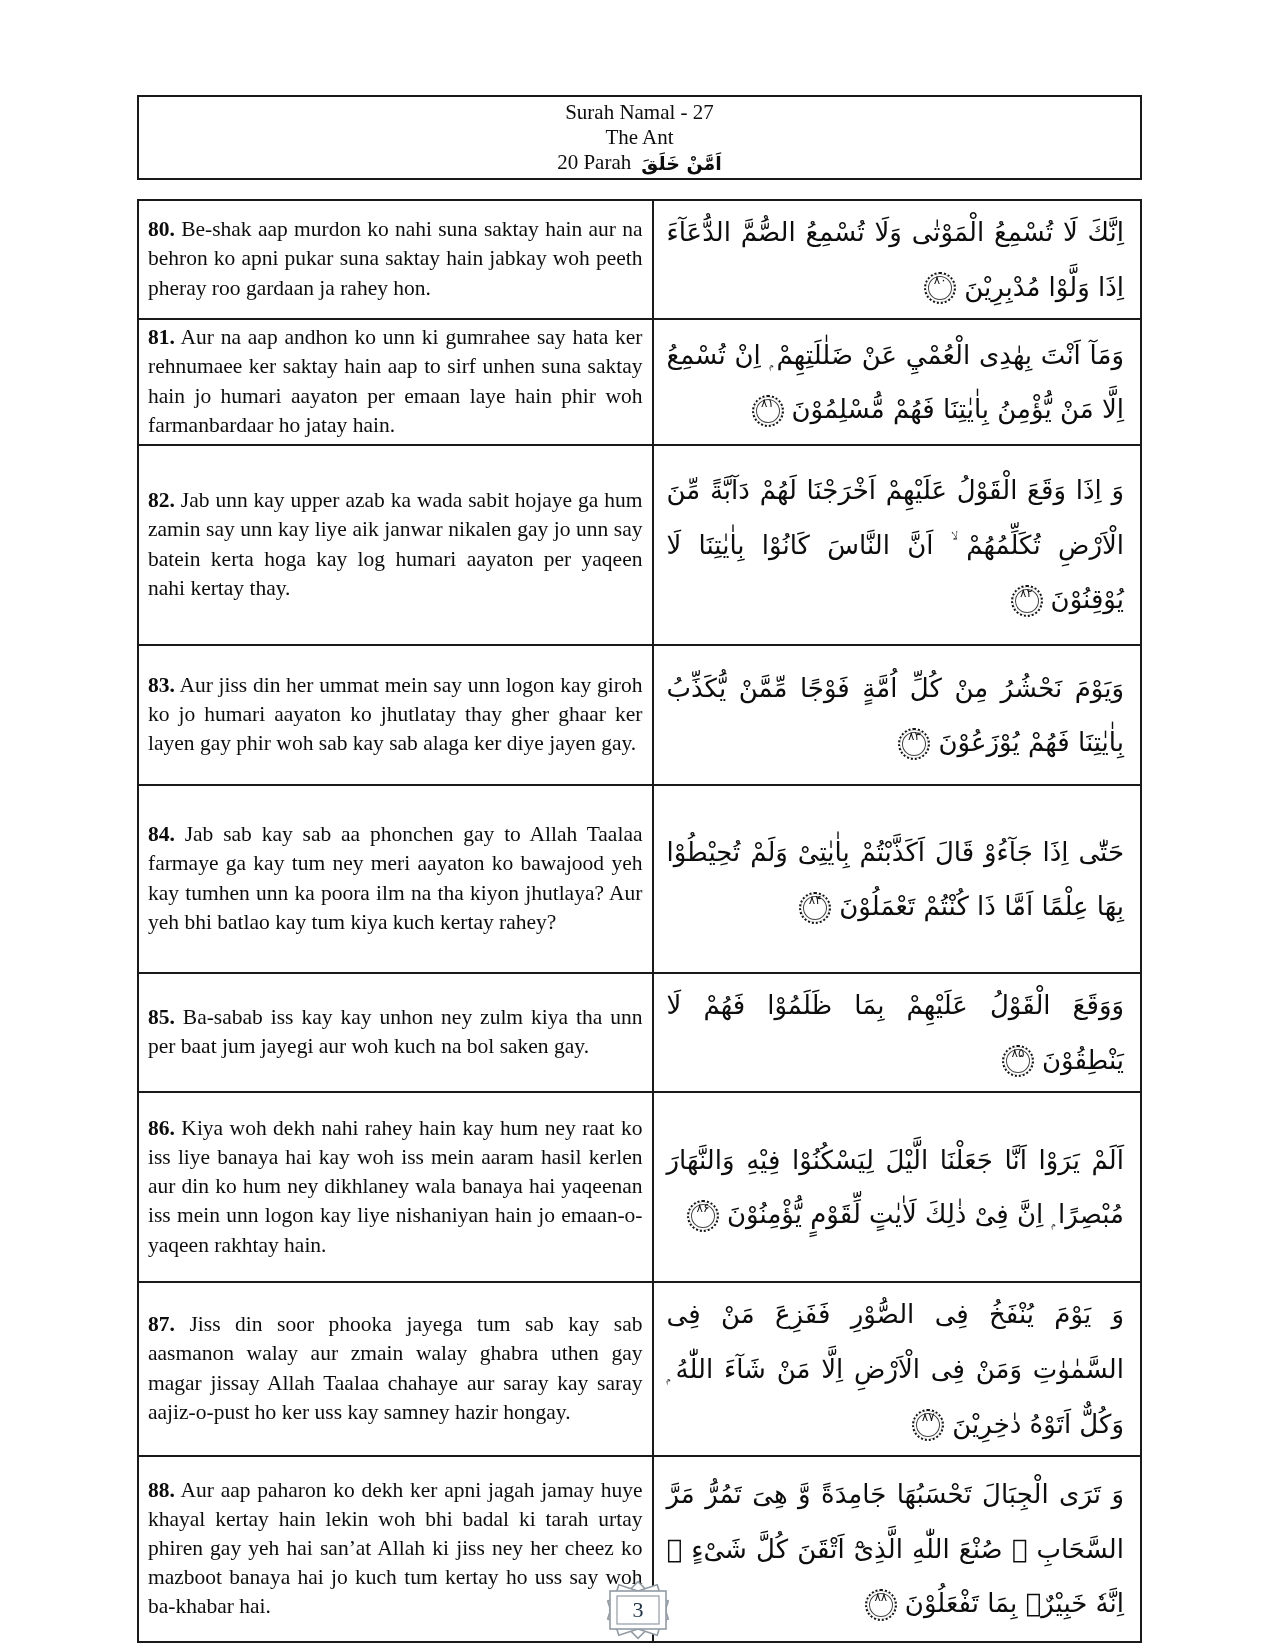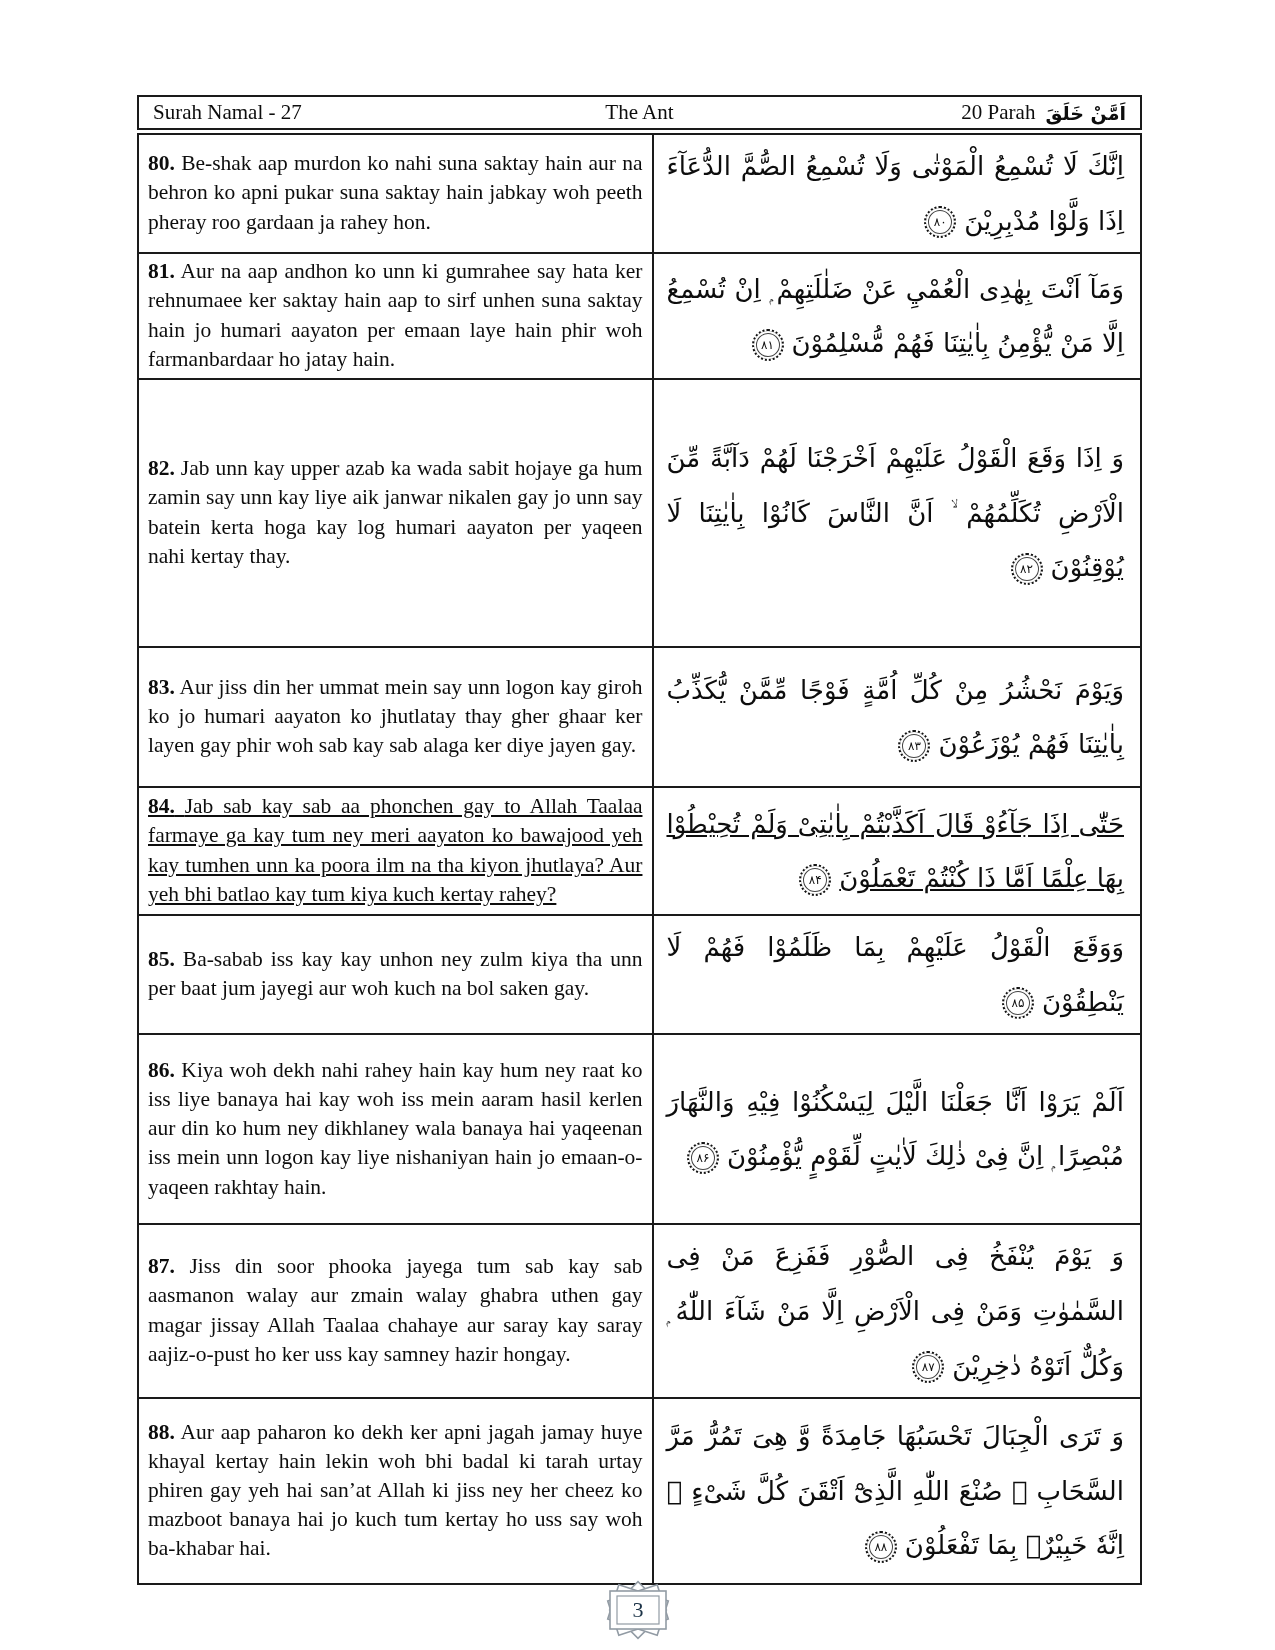--- a/index.html
+++ b/index.html
@@ -19,22 +19,23 @@
   
   .header-box{
     box-sizing:border-box;
     width:100%;
     border:2px solid #1a1a1a;
     display:flex;
     align-items:center;
     justify-content:space-between;
     padding:3px 14px;
     font-size:21px;
-    margin-bottom:3px;
+    margin-bottom:19px;
     background:#fff;
+    flex-direction:column;
   }
   .h-left{flex:1;text-align:left;}
   .h-center{flex:1;text-align:center;}
   .h-right{flex:1;text-align:left;display:inline-flex;justify-content:flex-end;align-items:center;gap:10px;}
   .h-arabic{
     font-family:"DejaVu Sans", sans-serif;
     font-size:19px;
     font-weight:bold;
     direction:rtl;
   }
@@ -64,31 +65,31 @@
     direction:rtl;
     text-align:justify;
     text-justify:inter-word;
     font-family:"DejaVu Sans", sans-serif;
     font-size:26px;
     line-height:2.1;
     font-weight:500;
   }
   tr.r80{height:116px;}
   tr.r81{height:118px;}
-  tr.r82{height:268px;}
+  tr.r82{height:200px;}
   tr.r83{height:140px;}
-  tr.r84{height:128px;text-decoration:underline;}
+  tr.r84{height:188px;}
   tr.r85{height:98px;border-radius:10px;}
   tr.r86{height:190px;}
   tr.r87{height:172px;border-radius:7px;}
   tr.r88{height:186px;}
   
   .vmark{
     display:inline-flex;
-    align-items:center;
+    align-items:flex-start;
     justify-content:center;
     width:28px;height:28px;
     border-radius:50%;
     border:2px dotted #111;
     box-shadow:inset 0 0 0 2px #fff, inset 0 0 0 3px #444;
     margin:0 8px;
     vertical-align:middle;
   }
   .vmark-num{
     font-size:12px;

